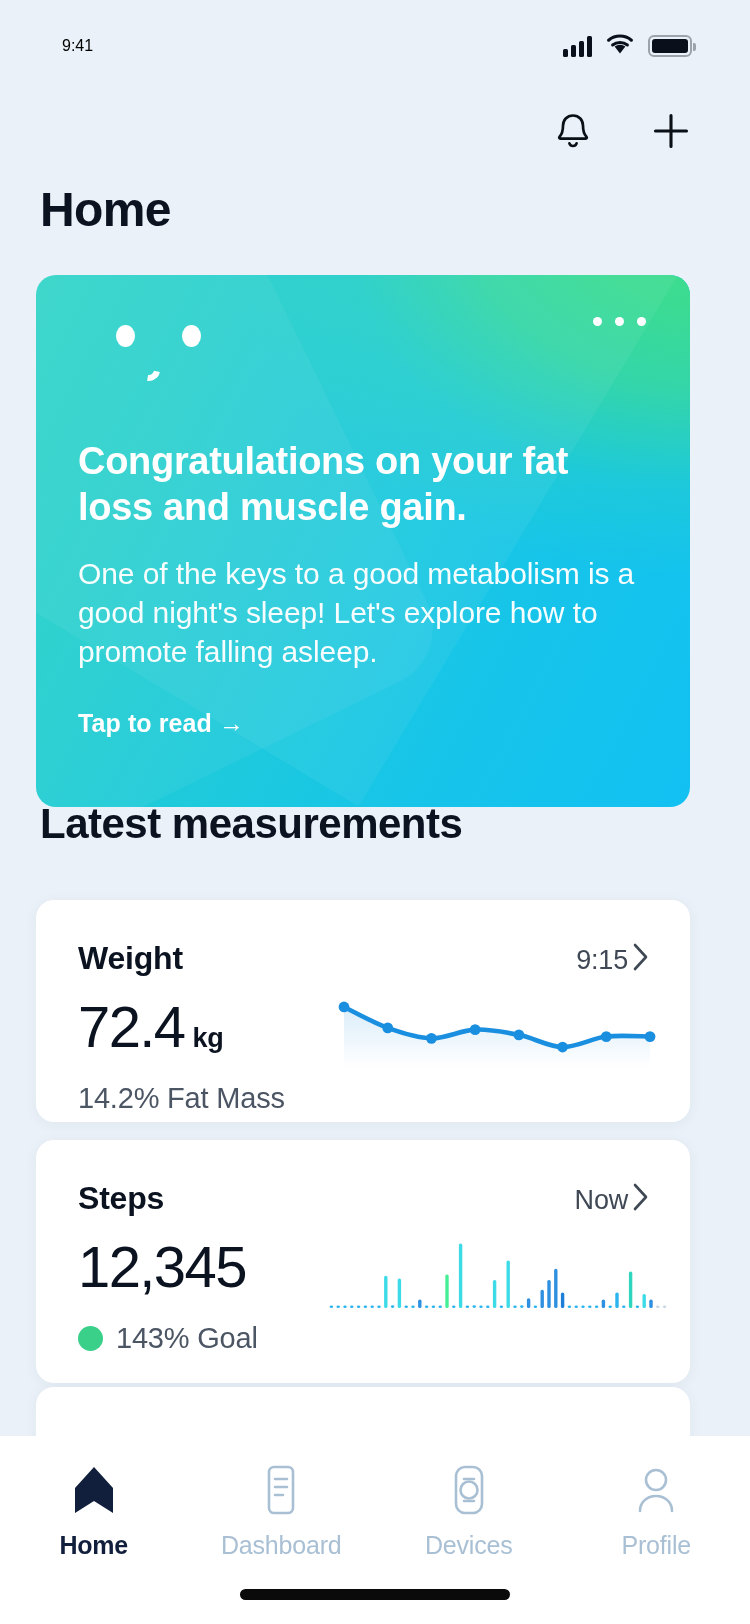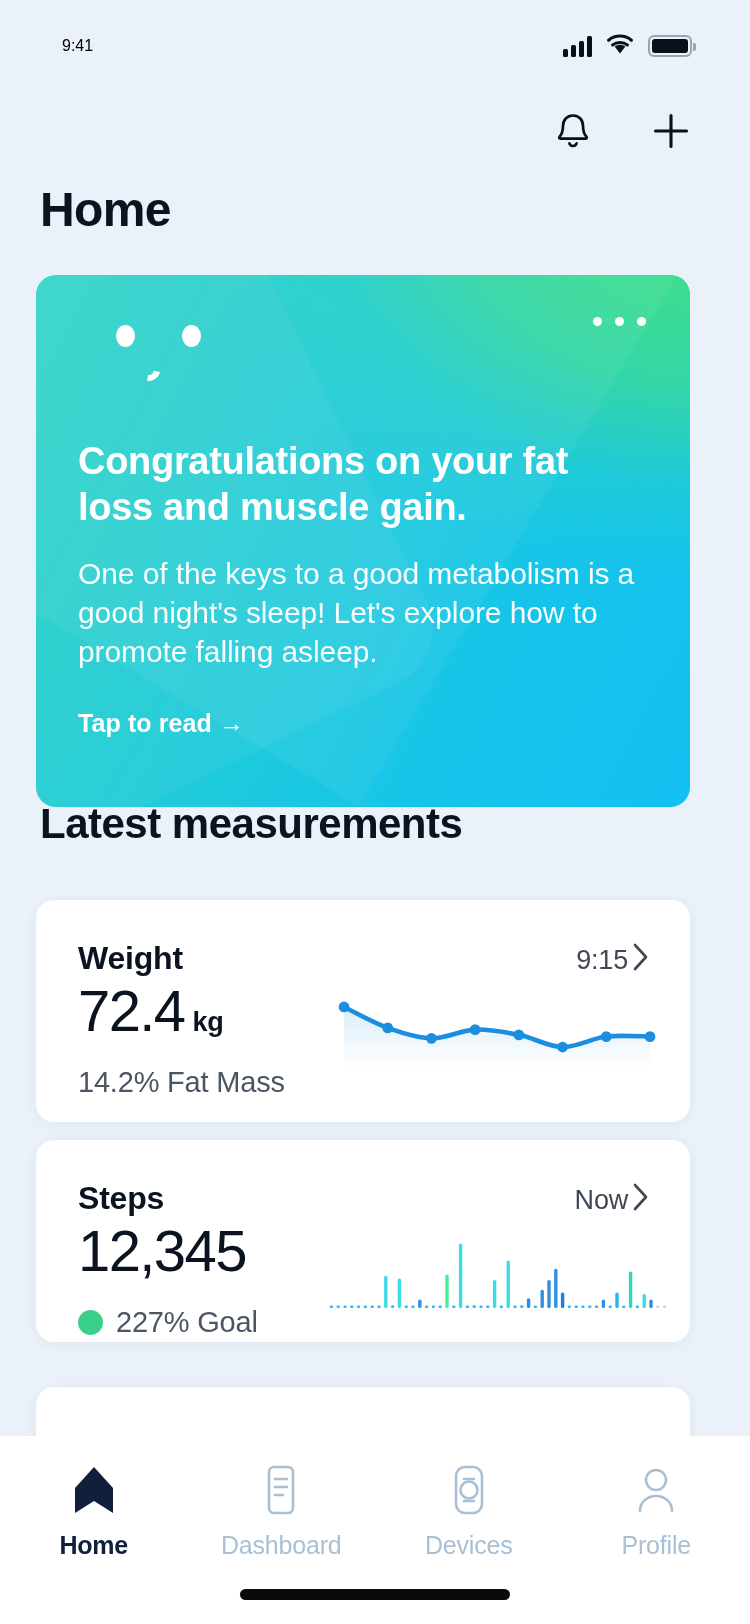--- a/index.html
+++ b/index.html
@@ -113,26 +113,26 @@
     position:absolute; left:40px; top:800px;
     font-size:42px; font-weight:700; color:#0b1220; letter-spacing:-.5px;
   }
 
   
   .mcard{
     position:absolute; left:36px; width:654px; background:#fff;
     border-radius:18px; box-shadow:0 2px 14px rgba(33,60,98,.055);
   }
   #card-weight{ top:900px; height:222px; }
-  #card-steps{ top:1140px; height:202px; }
+  #card-steps{ top:1140px; height:243px; }
   #card-third{ top:1387px; height:120px; }
 
   .mc-left{ position:absolute; left:42px; top:40px; }
   .mc-label{ font-size:32px; font-weight:700; color:#0b1220; letter-spacing:-.2px; }
-  .mc-valrow{ display:flex; align-items:baseline; margin-top:2px; }
+  .mc-valrow{ display:flex; align-items:baseline; margin-top:18px; }
   .mc-value{ font-size:58px; font-weight:400; color:#0b1220; letter-spacing:-1.6px; line-height:1.12; }
   .mc-unit{ font-size:27px; font-weight:700; color:#0b1220; margin-left:8px; letter-spacing:-.2px; }
   .mc-sub{ margin-top:22px; font-size:29px; color:#4b5563; letter-spacing:-.2px; display:flex; align-items:center; }
   .goal-dot{ width:25px; height:25px; border-radius:50%; background:#3ad08a; margin-right:13px; flex:none; }
 
   .mc-meta{
     position:absolute; right:40px; top:42px;
     display:flex; align-items:center; gap:4px;
     font-size:27px; color:#3f4854; letter-spacing:-.2px;
   }
@@ -262,21 +262,21 @@
 </div>
 
 <div class="mcard" id="card-steps">
   <div class="mc-left">
     <div class="mc-label">Steps</div>
     <div class="mc-valrow">
       <span class="mc-value">12,345</span>
     </div>
     <div class="mc-sub">
       <span class="goal-dot"></span>
-      <span>227% Goal</span>
+      <span>143% Goal</span>
     </div>
   </div>
   <div class="mc-meta">
     <span>Now</span>
     <span class="chev">
       <svg width="18" height="30" viewBox="0 0 18 30">
           <path d="M3 3l11 12L3 27" fill="none" stroke="#3f4854" stroke-width="2.6" stroke-linecap="round" stroke-linejoin="round"></path>
         </svg>
     </span>
   </div>

